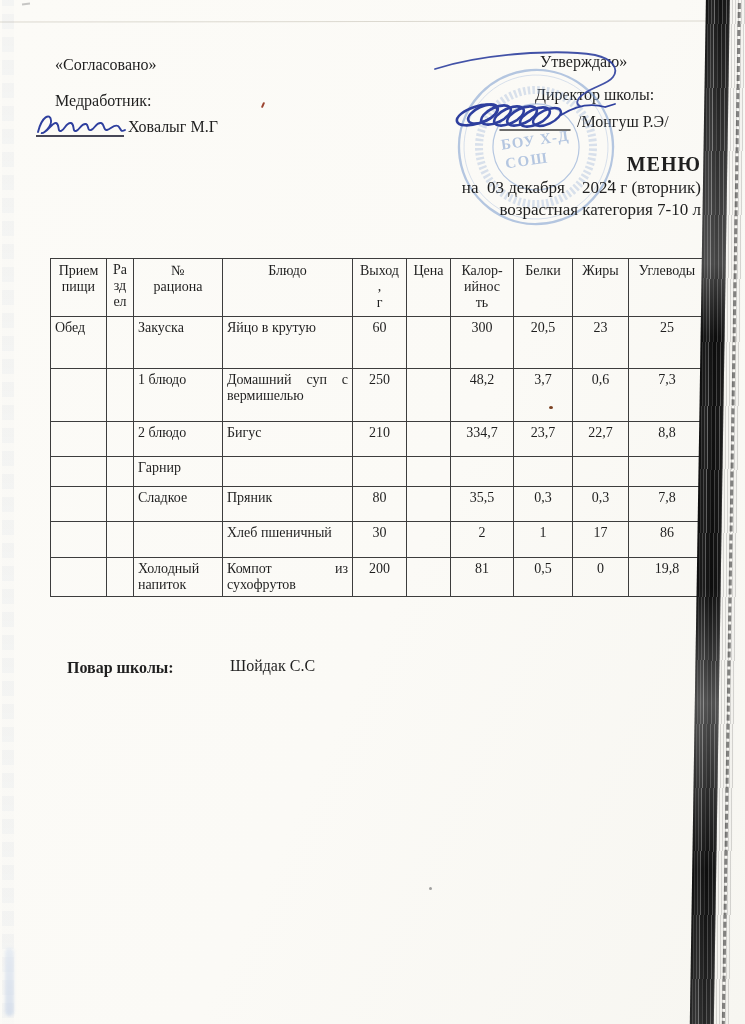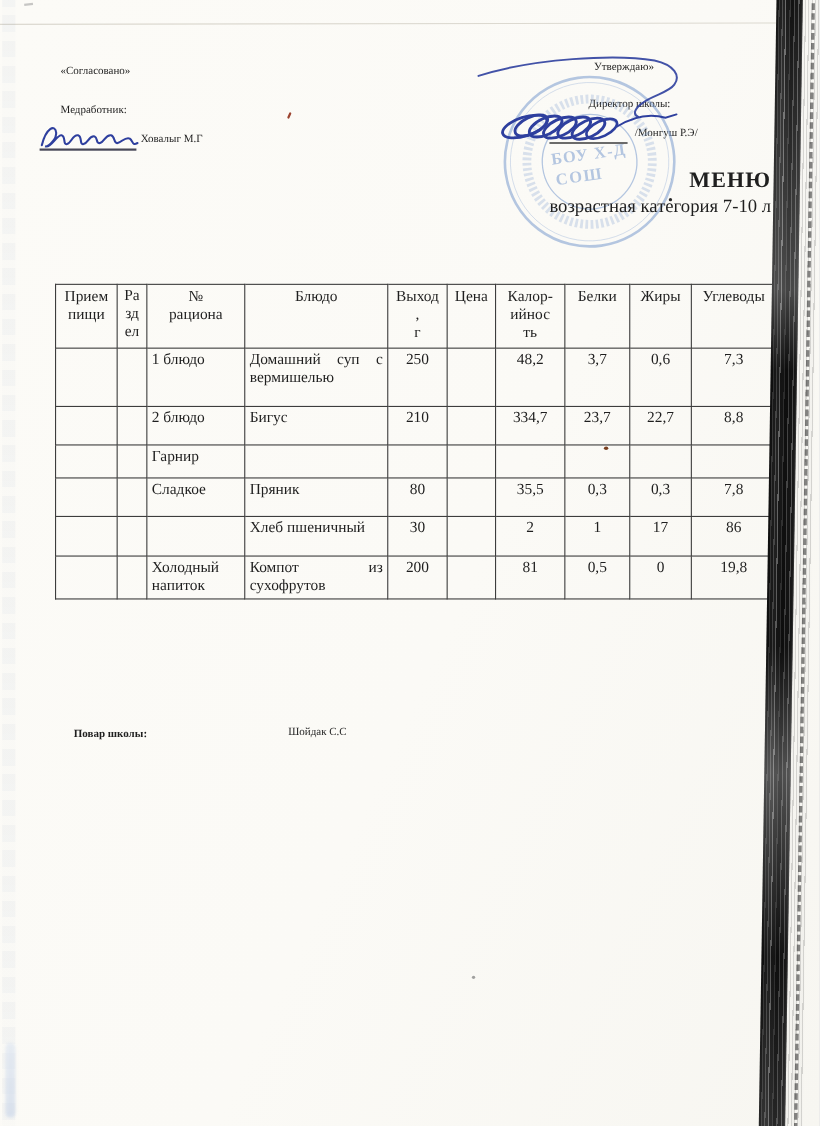--- a/index.html
+++ b/index.html
@@ -2,21 +2,21 @@
 <html><head>
 <meta charset="utf-8">
 <style>
   html,body{margin:0;padding:0;background:#e9e9e9;}
   .scan{
     position:relative;width:745px;height:1024px;overflow:hidden;
     background:linear-gradient(115deg,#fcfbf7 0%,#fbfaf6 55%,#f7f6f1 100%);
     font-family:"Liberation Serif","DejaVu Serif",serif;color:#1f1f1f;
   }
   .abs{position:absolute;}
-  .lbl{font-size:10px;line-height:16px;white-space:nowrap;}
+  .lbl{font-size:16px;line-height:16px;white-space:nowrap;}
 
   
   .title-block{left:46px;top:152px;width:655px;text-align:right;}
   .title-heading{font-size:20px;font-weight:bold;letter-spacing:1px;line-height:25px;}
   .title-line{font-size:17px;line-height:22px;white-space:pre-wrap;}
 
   
   table.menu{position:absolute;left:50px;top:258px;width:655px;border-collapse:collapse;table-layout:fixed;}
   table.menu th,table.menu td{
     border:1px solid #3d3d3d;vertical-align:top;padding:3px 4px;
@@ -90,20 +90,21 @@
       <ellipse cx="97" cy="71" rx="16" ry="7.5" transform="rotate(-25 97 71)" stroke-width="2.6"></ellipse>
       <ellipse cx="110" cy="72" rx="16" ry="7.5" transform="rotate(-25 110 72)" stroke-width="2.6"></ellipse>
       <ellipse cx="122" cy="72" rx="15" ry="7" transform="rotate(-25 122 72)" stroke-width="2.4"></ellipse>
       <path d="M136,70 C152,60 166,58 180,62 L190,59" stroke-width="1.8"></path>
       <path d="M75,85 L145,85" stroke="#3c3c3c" stroke-width="1.5"></path>
     </g>
   </svg>
 
   <div class="abs title-block">
     <div class="title-heading">МЕНЮ</div>
+    <div class="title-line">на  03 декабря    2024 г (вторник)</div>
     <div class="title-line">возрастная категория 7-10 л</div>
   </div>
 
   <table class="menu">
     <colgroup>
       <col style="width:56px">
         <col style="width:27px">
         <col style="width:89px">
         <col style="width:130px">
         <col style="width:54px">
@@ -127,20 +128,32 @@
 ,
 г</th>
       <th>Цена</th>
       <th>Калор-
 ийнос
 ть</th>
       <th>Белки</th>
       <th>Жиры</th>
       <th>Углеводы</th>
     </tr>
+    <tr style="height:52px">
+      <td>Обед</td>
+      <td class="c-section"></td>
+      <td class="c-ration">Закуска</td>
+      <td class="c-dish">Яйцо в крутую</td>
+      <td class="c-num">60</td>
+      <td class="c-num"></td>
+      <td class="c-num">300</td>
+      <td class="c-num">20,5</td>
+      <td class="c-num">23</td>
+      <td class="c-num">25</td>
+    </tr>
     <tr style="height:53px">
       <td></td>
       <td class="c-section"></td>
       <td class="c-ration">1 блюдо</td>
       <td class="c-dish">Домашний суп с вермишелью</td>
       <td class="c-num">250</td>
       <td class="c-num"></td>
       <td class="c-num">48,2</td>
       <td class="c-num">3,7</td>
       <td class="c-num">0,6</td>
@@ -203,21 +216,21 @@
       <td class="c-num"></td>
       <td class="c-num">81</td>
       <td class="c-num">0,5</td>
       <td class="c-num">0</td>
       <td class="c-num">19,8</td>
     </tr>
   </tbody>
     </table>
 
   <div class="abs lbl" style="left:67px;top:660px;font-weight:bold;">Повар школы:</div>
-  <div class="abs lbl" style="left:230px;top:658px;margin-left:32px;">Шойдак С.С</div>
+  <div class="abs lbl" style="left:230px;top:658px;">Шойдак С.С</div>
 
   <div class="abs" style="left:262px;top:102px;width:2px;height:6px;background:#9c4430;transform:rotate(24deg);border-radius:1px;"></div>
   <div class="abs speck" style="left:608px;top:180px;width:3px;height:3px;background:#2a2a2a;"></div>
   <div class="abs speck" style="left:549px;top:406px;width:4px;height:3px;background:#7a4020;"></div>
   <div class="abs speck" style="left:429px;top:887px;width:3px;height:3px;background:#8a8a8a;opacity:.8;"></div>
 
   <div class="abs band-dark"></div>
   <div class="abs band-fringe"></div>
   <div class="abs band-dashes"></div>
 

